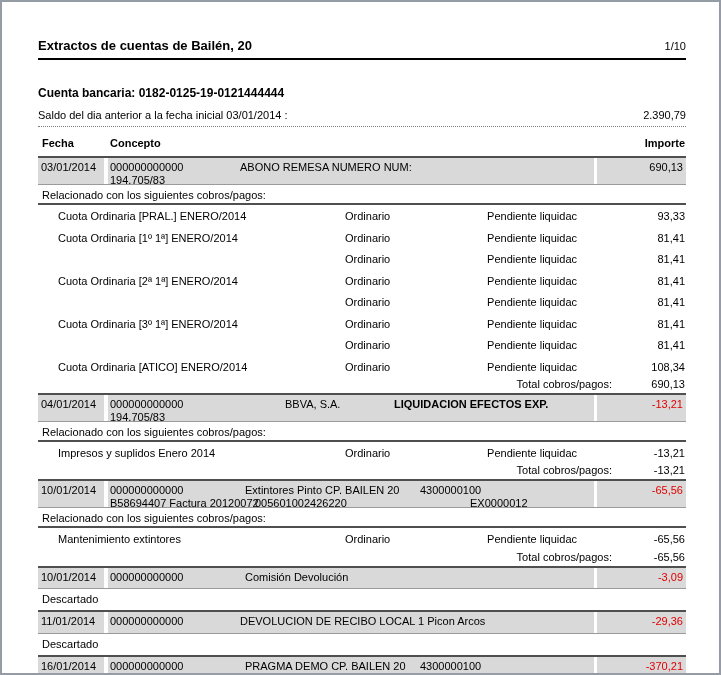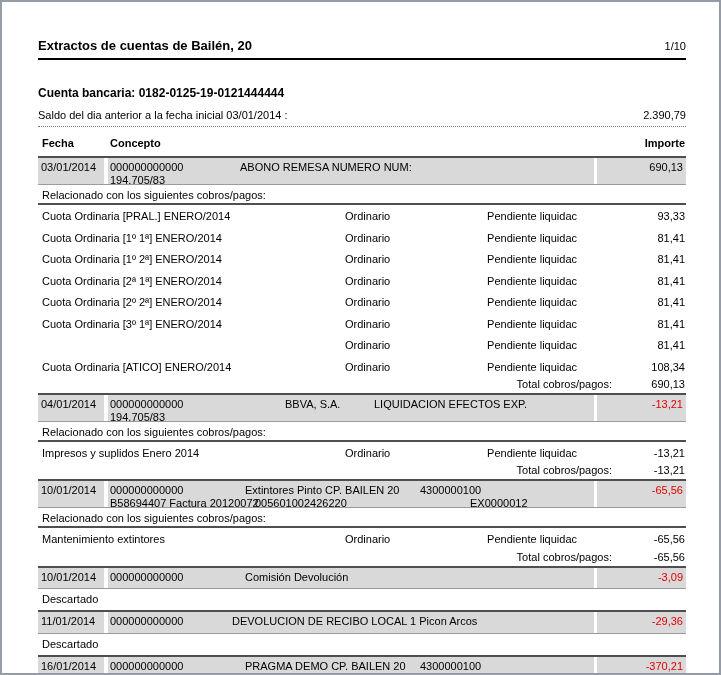--- a/index.html
+++ b/index.html
@@ -53,21 +53,21 @@
   .row.entry .l2 { top:16px; }
   .row.entry .amt { right:3px; left:auto; }
   .red { color:#e30000; }
 
   
   .row.section span { display:block; padding:4px 0 0 4px; }
   .row.section.underline { border-bottom:2px solid #4f4f4f; }
 
   
   .row.sub .f { top:5px; }
-  .row.sub .lbl { left:4px; }
+  .row.sub .lbl { left:20px; }
   .row.sub .tipo { left:307px; }
   .row.sub .estado { right:109px; left:auto; }
   .row.sub .amt { right:1px; left:auto; }
 
   
   .row.total .f { top:1px; }
   .row.total .lbl { right:74px; left:auto; }
   .row.total .amt { right:1px; left:auto; }
 </style>
 </head>
@@ -114,33 +114,31 @@
           <span class="f estado">Pendiente liquidac</span>
           <span class="f amt">93,33</span>
         </div>
         <div class="row sub" style="height: 21.5px;">
           <span class="f lbl">Cuota Ordinaria [1º 1ª] ENERO/2014</span>
           <span class="f tipo">Ordinario</span>
           <span class="f estado">Pendiente liquidac</span>
           <span class="f amt">81,41</span>
         </div>
         <div class="row sub" style="height: 21.5px;">
-          <span class="f lbl">Cuota Ordinaria [1º 2ª] ENERO/2014</span>
           <span class="f tipo">Ordinario</span>
           <span class="f estado">Pendiente liquidac</span>
           <span class="f amt">81,41</span>
         </div>
         <div class="row sub" style="height: 21.5px;">
           <span class="f lbl">Cuota Ordinaria [2ª 1ª] ENERO/2014</span>
           <span class="f tipo">Ordinario</span>
           <span class="f estado">Pendiente liquidac</span>
           <span class="f amt">81,41</span>
         </div>
         <div class="row sub" style="height: 21.5px;">
-          <span class="f lbl">Cuota Ordinaria [2º 2ª] ENERO/2014</span>
           <span class="f tipo">Ordinario</span>
           <span class="f estado">Pendiente liquidac</span>
           <span class="f amt">81,41</span>
         </div>
         <div class="row sub" style="height: 21.5px;">
           <span class="f lbl">Cuota Ordinaria [3º 1ª] ENERO/2014</span>
           <span class="f tipo">Ordinario</span>
           <span class="f estado">Pendiente liquidac</span>
           <span class="f amt">81,41</span>
         </div>
@@ -159,21 +157,21 @@
           <span class="f lbl">Total cobros/pagos:</span>
           <span class="f amt">690,13</span>
         </div>
         <div class="row entry" style="height: 29px;">
           <div class="cell date-cell"></div>
           <div class="cell mid-cell"></div>
           <div class="cell amount-cell"></div>
           <span class="f l1" style="left: 3px;">04/01/2014</span>
           <span class="f l1" style="left: 72px;">000000000000</span>
           <span class="f l1" style="left: 247px;">BBVA, S.A.</span>
-          <span class="f l1" style="left: 336px;">LIQUIDACION EFECTOS EXP.</span>
+          <span class="f l1" style="left: 356px; font-weight: bold;">LIQUIDACION EFECTOS EXP.</span>
           <span class="f l2" style="left: 72px;">194.705/83</span>
           <span class="f l1 amt red">-13,21</span>
         </div>
         <div class="row section underline" style="height: 20px;">
           <span>Relacionado con los siguientes cobros/pagos:</span>
         </div>
         <div class="row sub" style="height: 21px;">
           <span class="f lbl">Impresos y suplidos Enero 2014</span>
           <span class="f tipo">Ordinario</span>
           <span class="f estado">Pendiente liquidac</span>
@@ -220,21 +218,21 @@
         </div>
         <div class="row section" style="height: 21px;">
           <span>Descartado</span>
         </div>
         <div class="row entry" style="height: 24px;">
           <div class="cell date-cell"></div>
           <div class="cell mid-cell"></div>
           <div class="cell amount-cell"></div>
           <span class="f l1" style="left: 3px;">11/01/2014</span>
           <span class="f l1" style="left: 72px;">000000000000</span>
-          <span class="f l1" style="left: 194px;">DEVOLUCION DE RECIBO LOCAL 1 Picon Arcos</span>
+          <span class="f l1" style="left: 202px;">DEVOLUCION DE RECIBO LOCAL 1 Picon Arcos</span>
           <span class="f l1 amt red">-29,36</span>
         </div>
         <div class="row section" style="height: 21px;">
           <span>Descartado</span>
         </div>
         <div class="row entry" style="height: 30px;">
           <div class="cell date-cell"></div>
           <div class="cell mid-cell"></div>
           <div class="cell amount-cell"></div>
           <span class="f l1" style="left: 3px;">16/01/2014</span>

